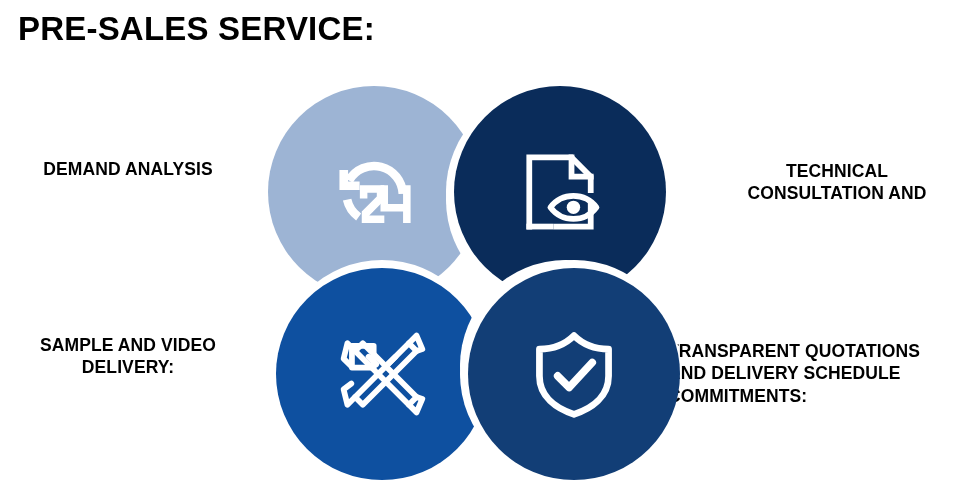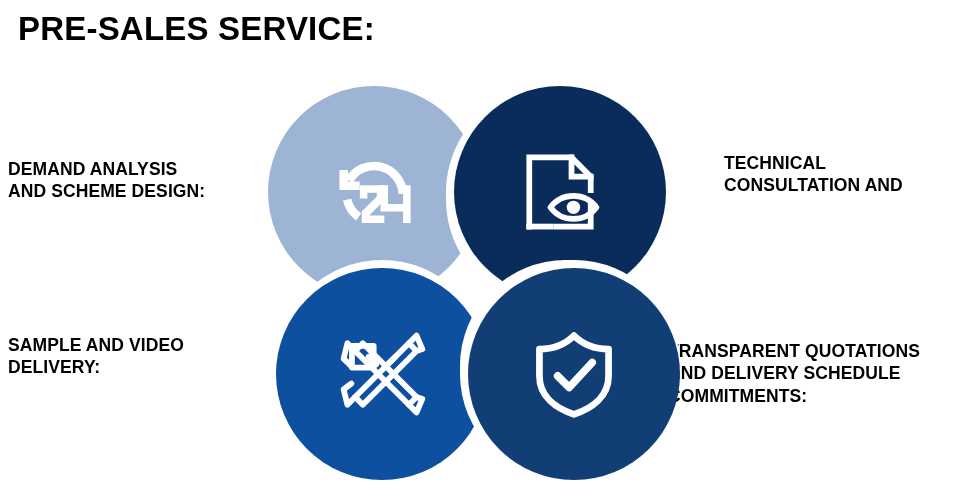--- a/index.html
+++ b/index.html
@@ -92,34 +92,34 @@
   
   .label {
     position: absolute;
     font-size: 17.5px;
     font-weight: 700;
     line-height: 1.28;
     color: #000000;
     letter-spacing: 0.1px;
   }
   .label-right-align {
-    text-align: left;
+    text-align: center;
   }
   .label-left-align {
     text-align: left;
   }
 
   .label-demand {
     left: 8px;
     top: 158px;
     width: 240px;
   }
   .label-technical {
     left: 724px;
-    top: 152px;
+    top: 160px;
     width: 226px;
   }
   .label-sample {
     left: 8px;
     top: 334px;
     width: 240px;
   }
   .label-transparent {
     left: 668px;
     top: 340px;
@@ -128,21 +128,20 @@
 </style>
 </head>
 <body>
 
 <div class="infographic">
 
   <div class="page-title">PRE-SALES SERVICE:</div>
 
   <div class="label label-right-align label-demand">
     <div>DEMAND ANALYSIS</div>
-    <div>AND SCHEME DESIGN:</div>
   </div>
 
   <div class="label label-right-align label-technical">
     <div>TECHNICAL</div>
     <div>CONSULTATION AND</div>
   </div>
 
   <div class="label label-right-align label-sample">
     <div>SAMPLE AND VIDEO</div>
     <div>DELIVERY:</div>

